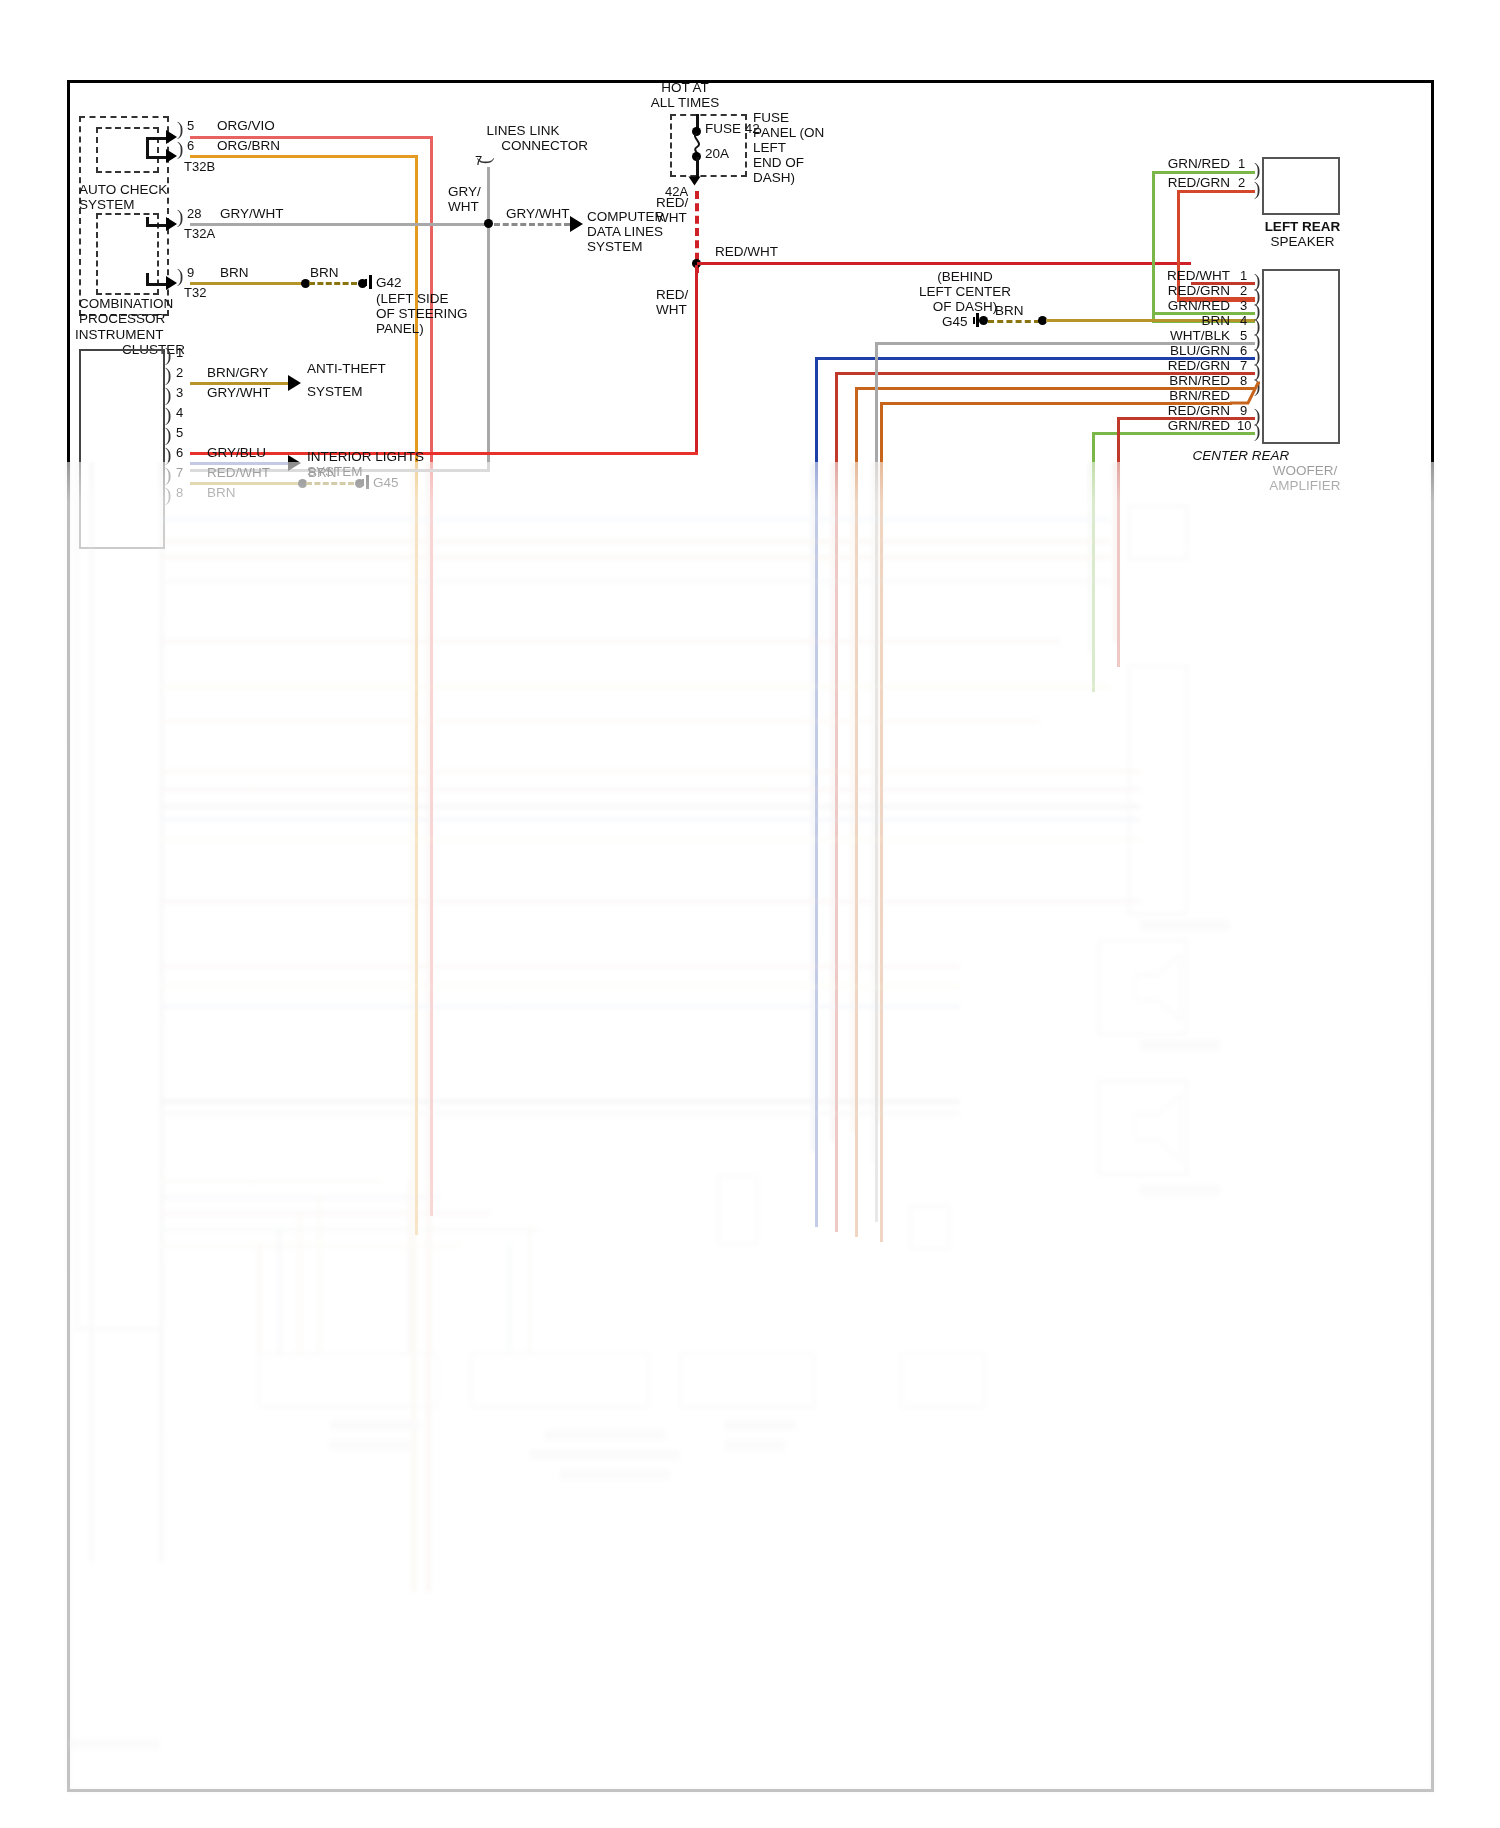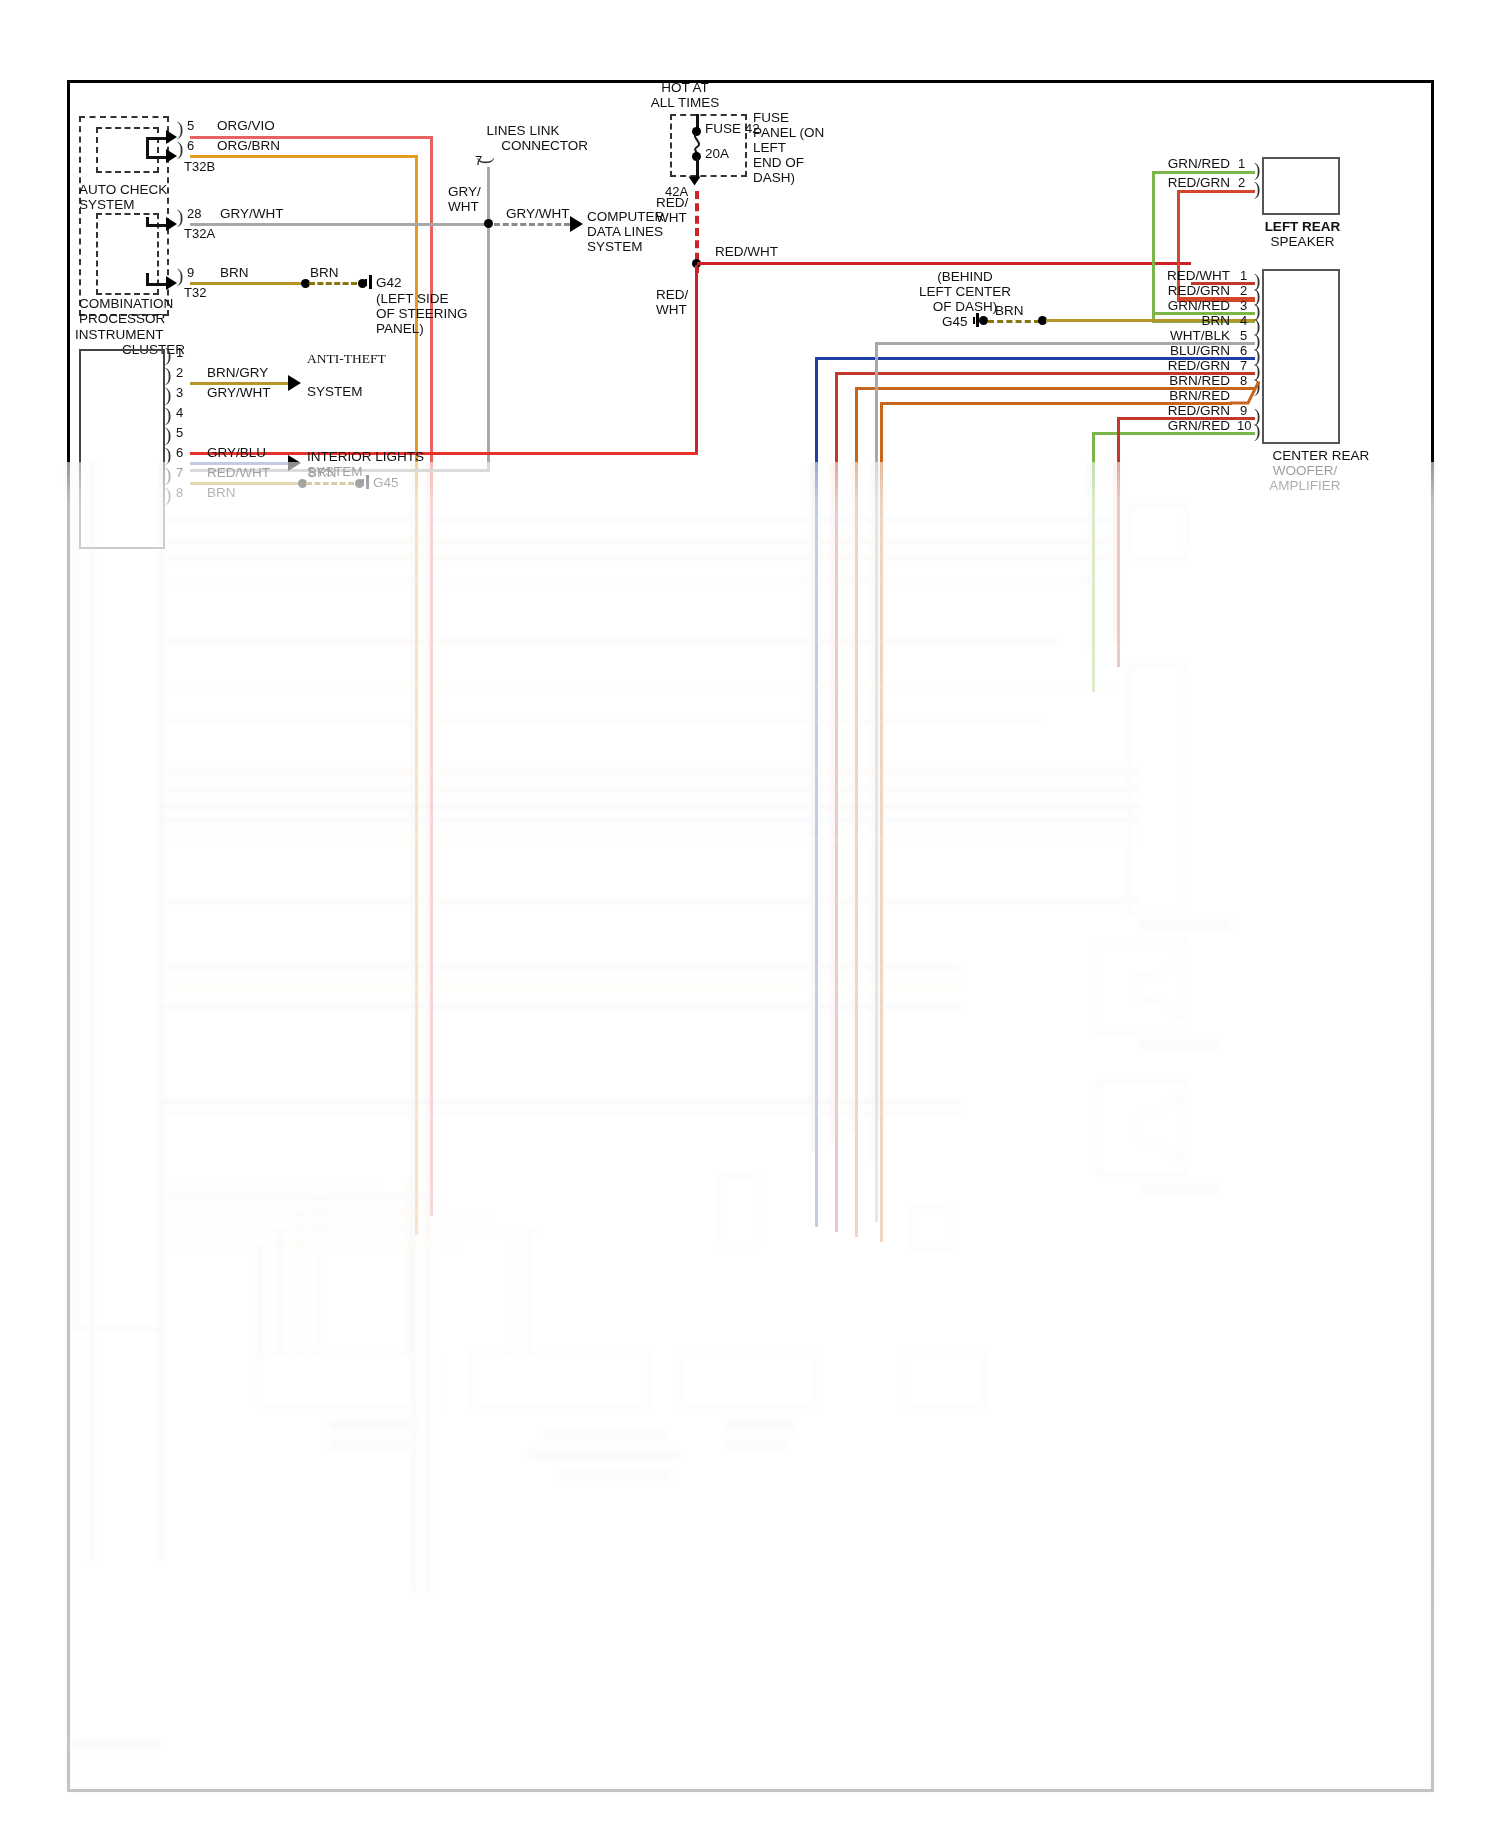--- a/index.html
+++ b/index.html
@@ -179,21 +179,21 @@
     <span class="pin" style="left:106px;top:342px;">5</span>
     <span class="pin" style="left:106px;top:362px;">6</span>
     <span class="lbl" style="left:137px;top:362px;">GRY/BLU</span>
     <span class="pin" style="left:106px;top:382px;">7</span>
     <span class="lbl" style="left:137px;top:382px;">RED/WHT</span>
     <span class="pin" style="left:106px;top:402px;">8</span>
     <span class="lbl" style="left:137px;top:402px;">BRN</span>
 
     <div class="w hw" style="left:120px;top:299px;width:98px;background:#b5942a;"></div>
     <div class="arrow" style="left:218px;top:292px;"></div>
-    <span class="lbl" style="left:237px;top:268px;font-family:Liberation Serif, serif;">ANTI-THEFT</span>
+    <span class="lbl" style="left:237px;top:278px;">ANTI-THEFT</span>
     <span class="lbl" style="left:237px;top:301px;">SYSTEM</span>
 
     <div class="w hw" style="left:120px;top:379px;width:98px;background:#7b86c4;"></div>
     <div class="arrow" style="left:218px;top:372px;"></div>
     <span class="lbl" style="left:237px;top:366px;">INTERIOR LIGHTS</span>
     <span class="lbl" style="left:237px;top:381px;">SYSTEM</span>
 
     <div class="w hw" style="left:120px;top:399px;width:112px;background:#b5942a;"></div>
     <div class="dot" style="left:228px;top:396px;"></div>
     <div class="dash" style="left:236px;top:399px;width:48px;"></div>
@@ -227,21 +227,21 @@
     <span class="lbl" style="left:872px;top:231px;">G45</span>
     <div class="gndbar" style="left:903px;top:234px;width:2px;height:7px;"></div>
     <div class="gndbar" style="left:906px;top:230px;width:3px;height:14px;"></div>
     <div class="dot" style="left:909px;top:233px;"></div>
     <div class="dash" style="left:918px;top:237px;width:52px;"></div>
     <span class="lbl" style="left:925px;top:220px;">BRN</span>
     <div class="dot" style="left:968px;top:233px;"></div>
     <div class="w hw" style="left:976px;top:236px;width:209px;background:#b5942a;"></div>
 
     <div class="box" style="left:1192px;top:186px;width:78px;height:175px;"></div>
-    <span class="lbl c" style="left:1176px;top:365px;width:150px;">CENTER REAR</span>
+    <span class="lbl c" style="left:1096px;top:365px;width:150px;font-style:italic;">CENTER REAR</span>
     <span class="lbl c" style="left:1160px;top:380px;width:150px;">WOOFER/</span>
     <span class="lbl c" style="left:1160px;top:395px;width:150px;">AMPLIFIER</span>
 
     <span class="conn" style="left:1184px;top:192px;">)</span>
     <span class="conn" style="left:1184px;top:207px;">)</span>
     <span class="conn" style="left:1184px;top:222px;">)</span>
     <span class="conn" style="left:1184px;top:237px;">)</span>
     <span class="conn" style="left:1184px;top:252px;">)</span>
     <span class="conn" style="left:1184px;top:267px;">)</span>
     <span class="conn" style="left:1184px;top:282px;">)</span>

